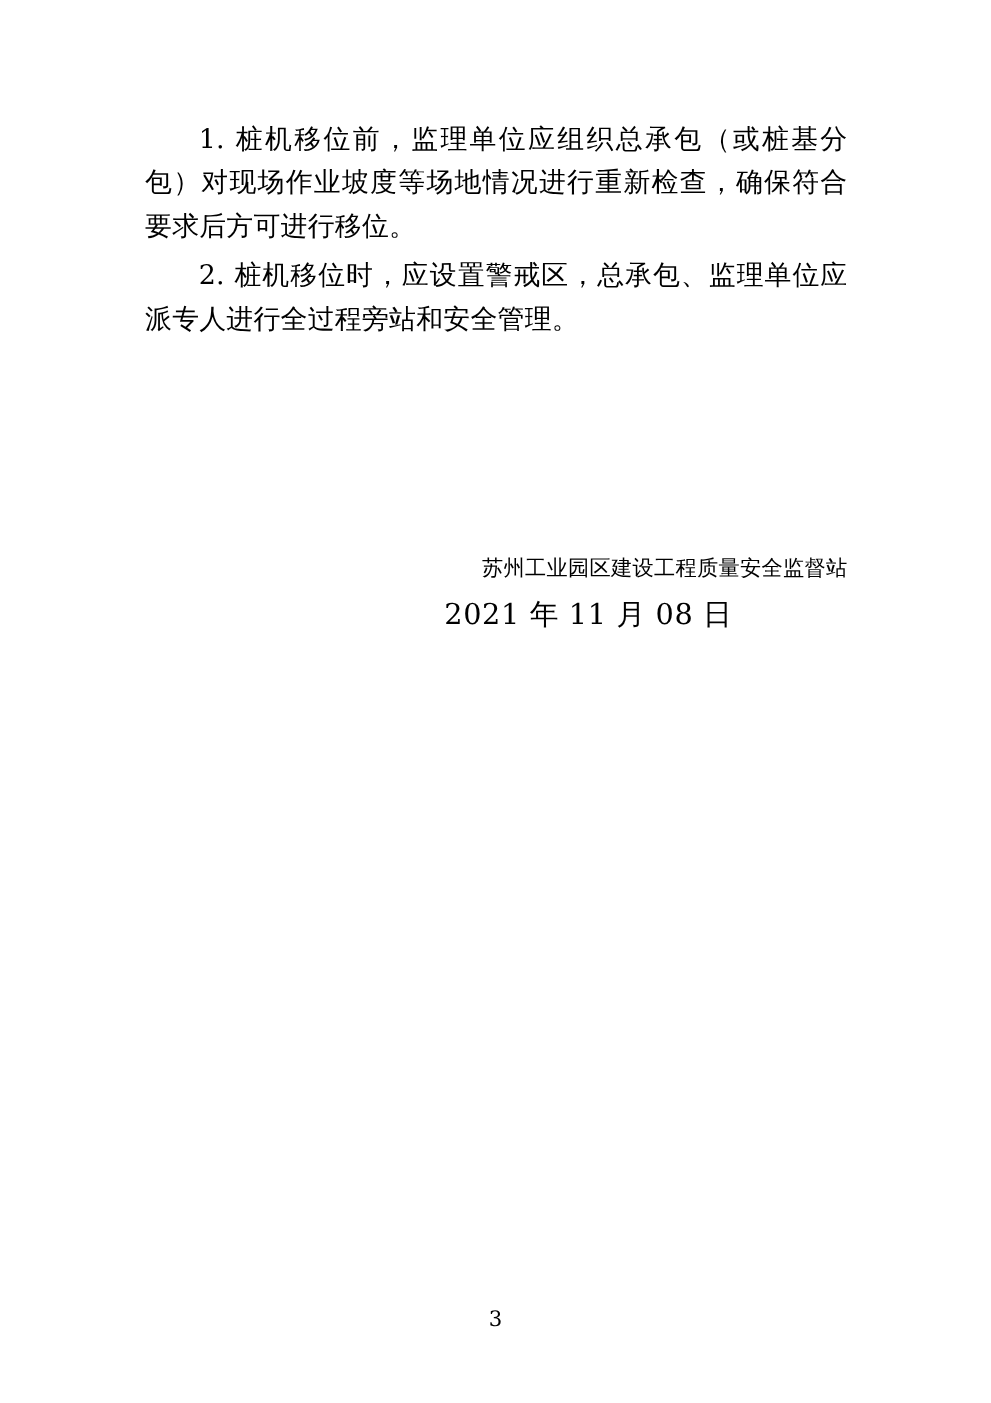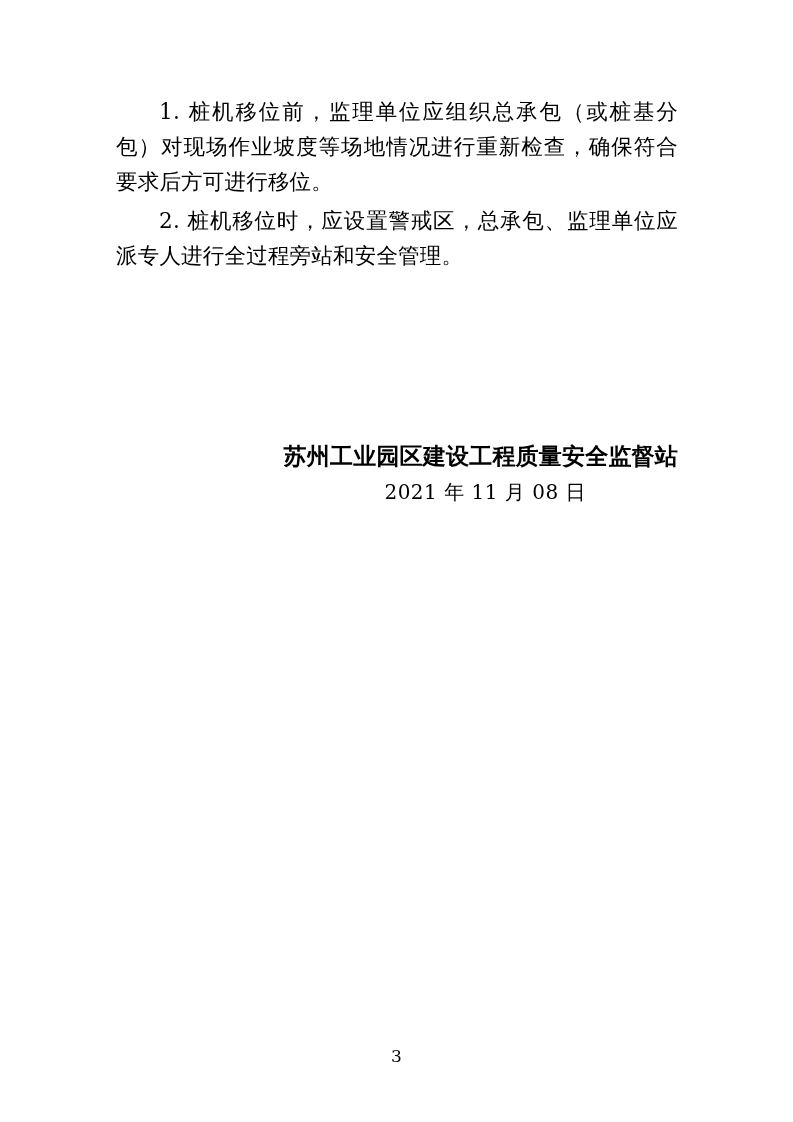--- a/index.html
+++ b/index.html
@@ -42,27 +42,26 @@
     margin-top: 4px;
   }
   .signature-block {
     position: absolute;
     left: 116px;
     top: 437px;
     width: 562px;
     text-align: right;
   }
   .sig-line {
-    font-size: 23px;
+    font-size: 17px;
     line-height: 37px;
     letter-spacing: 0.2px;
-    font-weight: bold;
   }
   .sig-date {
-    font-size: 20px;
+    font-size: 23px;
     line-height: 37px;
     letter-spacing: 0.5px;
     padding-right: 92px;
   }
   .page-number {
     position: absolute;
     left: 0;
     top: 1046px;
     width: 793px;
     text-align: center;

